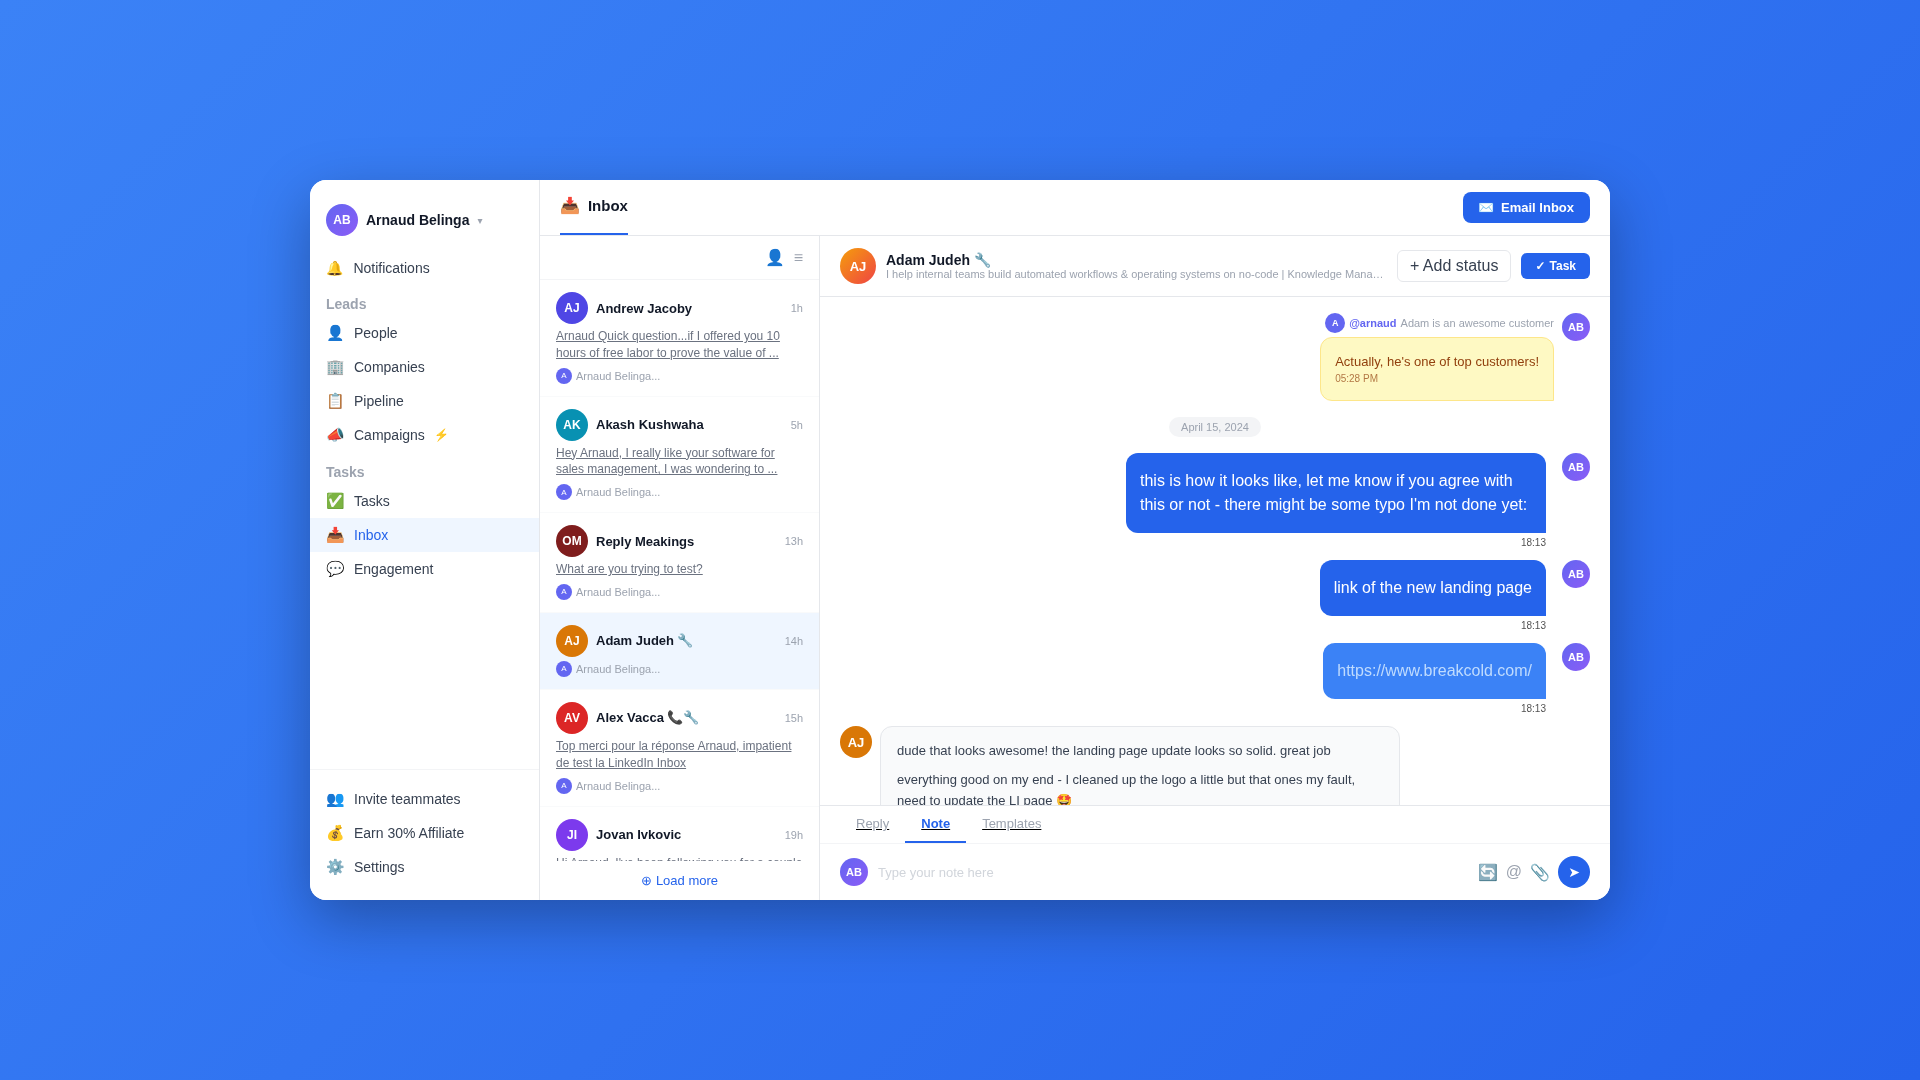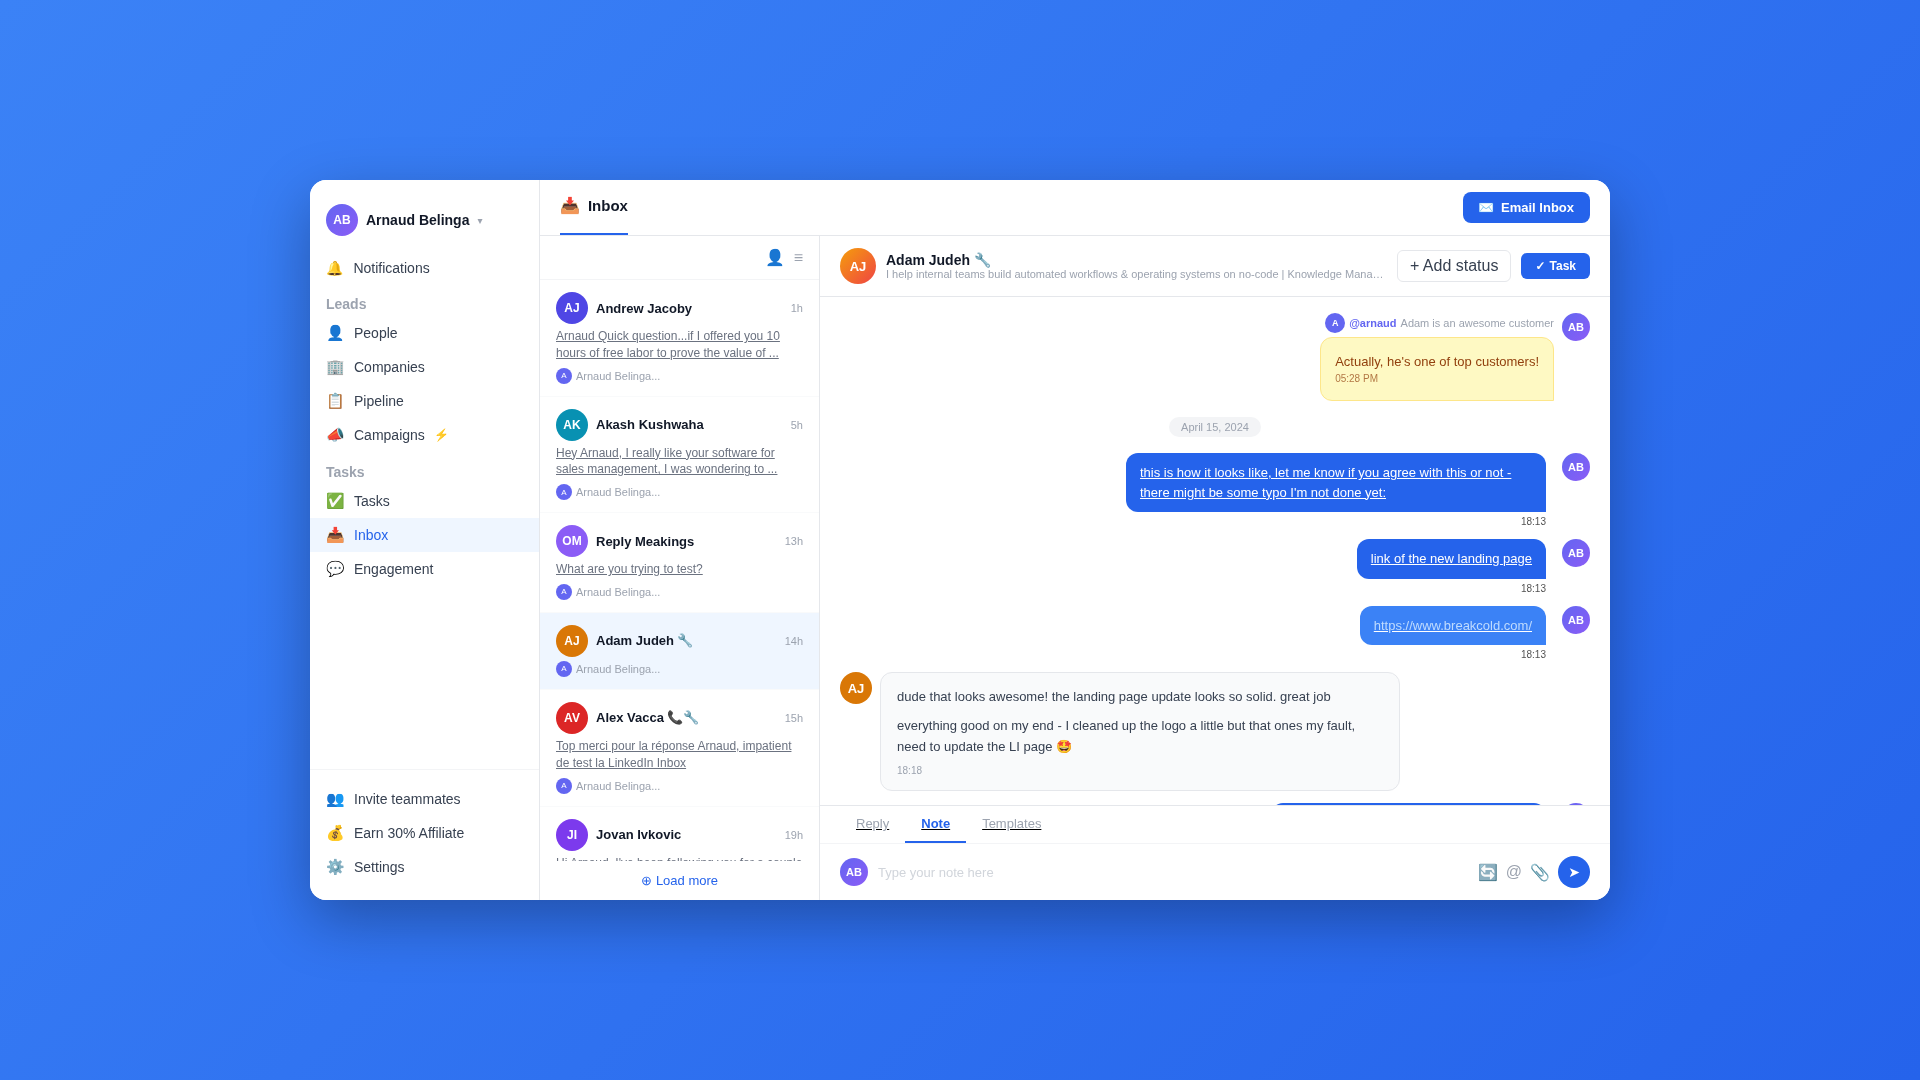--- a/index.html
+++ b/index.html
@@ -161,22 +161,22 @@
     
     .messages-area {
       flex: 1; overflow-y: auto; padding: 16px 20px;
       display: flex; flex-direction: column; gap: 12px;
       background: #fff;
     }
     .msg-row { display: flex; align-items: flex-start; }
     .msg-row.outgoing { justify-content: flex-end; }
     .msg-row.incoming { justify-content: flex-start; }
     .msg-bubble {
-      max-width: 420px; padding: 10px 14px; border-radius: 12px;
-      font-size: 13px; line-height: 1.5; text-decoration: underline;
+      max-width: 420px; padding: 16px 14px; border-radius: 12px;
+      font-size: 16px; line-height: 1.5;
     }
     .msg-row.outgoing .msg-bubble { background: #2563eb; color: #fff; border-radius: 12px 12px 0 12px; }
     .msg-time { font-size: 10px; margin-top: 4px; opacity: 0.7; }
     .msg-row.outgoing .msg-content { display: flex; flex-direction: column; align-items: flex-end; margin-right: 8px; }
     .msg-row.incoming .msg-content { display: flex; flex-direction: column; align-items: flex-start; margin-left: 8px; }
     .date-divider { text-align: center; font-size: 11px; color: #9ca3af; margin: 8px 0; }
     .date-divider span { background: #f3f4f6; padding: 4px 12px; border-radius: 20px; }
     
     .note-bubble {
       background: #fef9c3; border: 1px solid #fde68a;
@@ -337,21 +337,21 @@
             <div class="conv-preview">Hey Arnaud, I really like your software for sales management, I was wondering to ...</div>
             <div class="conv-sender">
               <div class="conv-sender-avatar">A</div>
               <span>Arnaud Belinga...</span>
             </div>
           </div>
 
           <div class="conv-item">
             <div class="conv-item-top">
               <div class="conv-item-left">
-                <div class="conv-avatar" style="background:#8b5cf6">OM</div>
+                <div class="conv-avatar" style="background:#7f1d1d">OM</div>
                 <span class="conv-name">Reply Meakings</span>
               </div>
               <span class="conv-time">13h</span>
             </div>
             <div class="conv-preview">What are you trying to test?</div>
             <div class="conv-sender">
               <div class="conv-sender-avatar">A</div>
               <span>Arnaud Belinga...</span>
             </div>
           </div>

